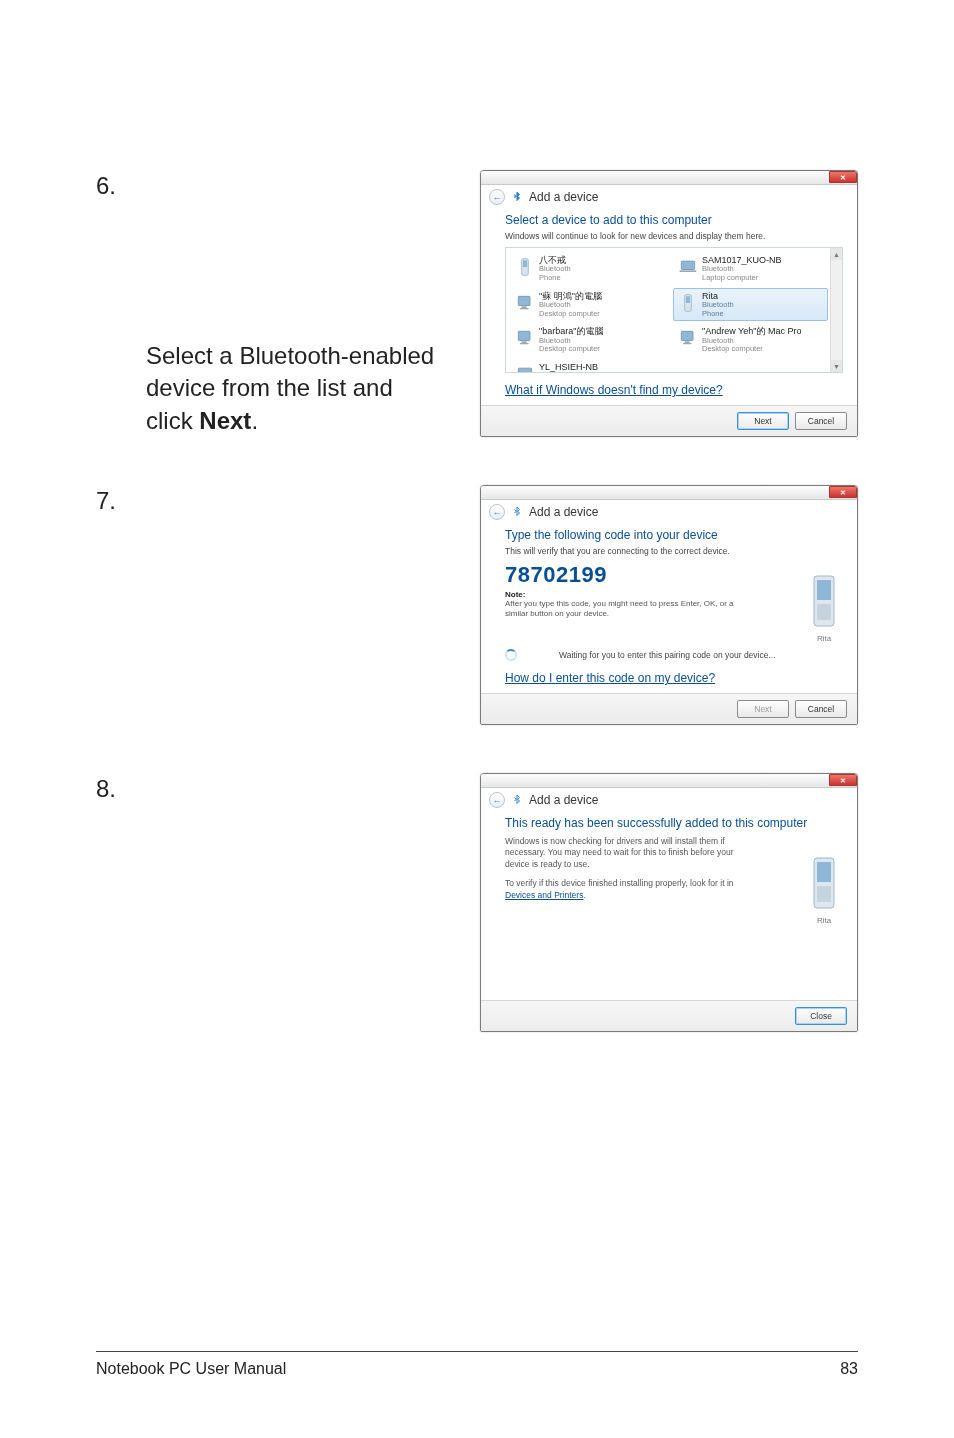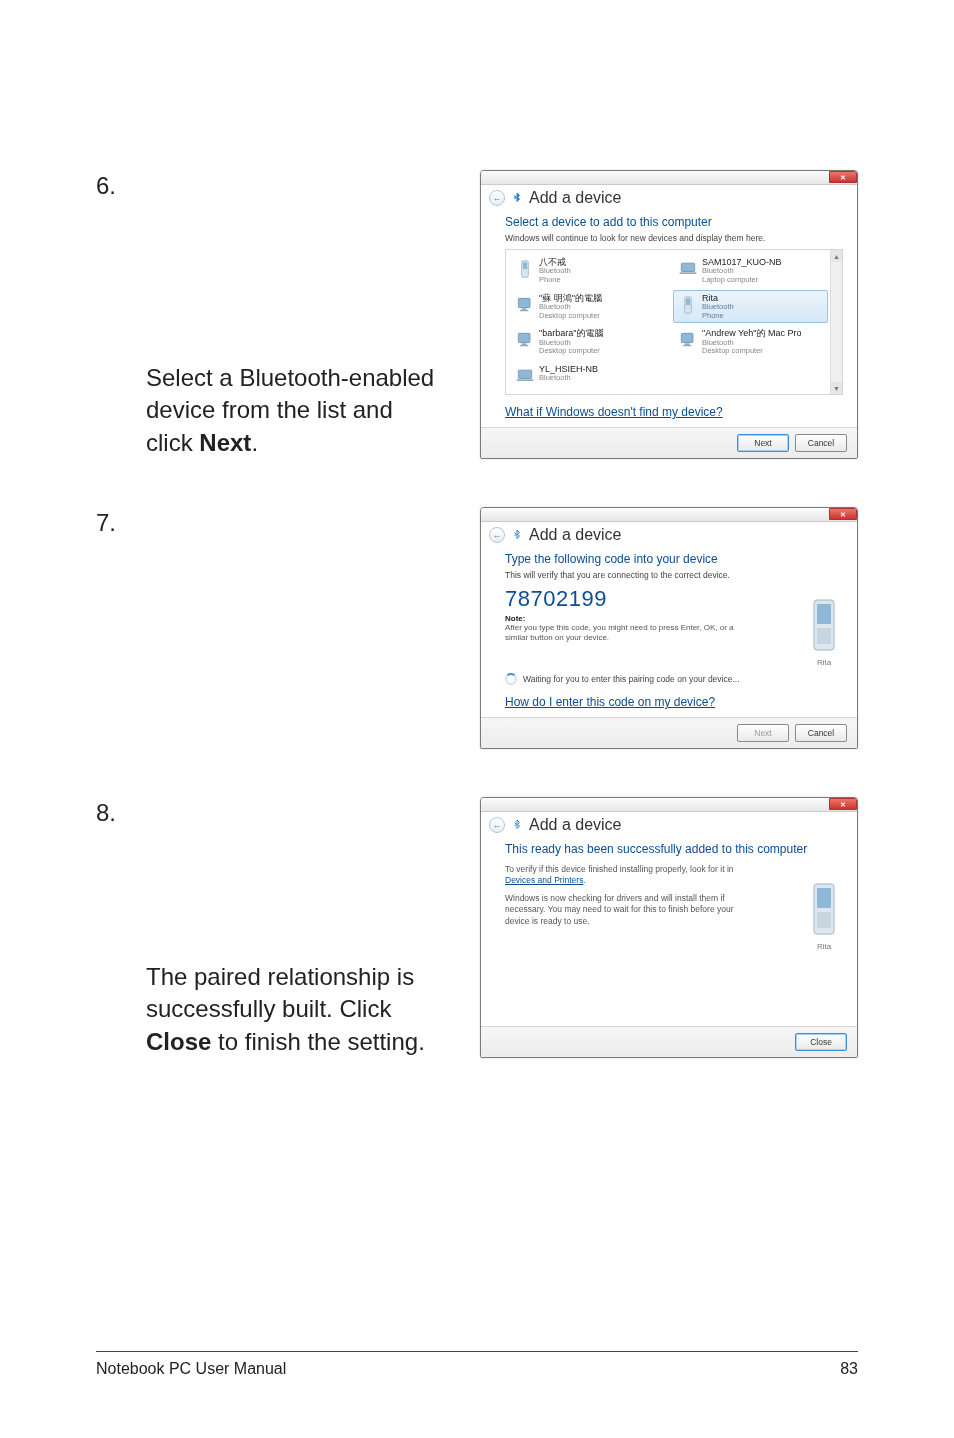--- a/index.html
+++ b/index.html
@@ -13,54 +13,54 @@
     .step-text b { font-weight:700; }
     .dialog-wrap { flex:1 1 auto; display:flex; justify-content:flex-end; }
     .dialog { width:378px; border:1px solid #7a7a7a; border-radius:4px 4px 2px 2px; background:#fff; box-shadow:0 0 2px rgba(0,0,0,.2); overflow:hidden; font-size:9px; position:relative; }
     .dlg-topbar { height:14px; background:linear-gradient(#fdfdfd,#e6e6e6); border-bottom:1px solid #c9c9c9; display:flex; justify-content:flex-end; align-items:flex-start; }
     .dlg-close-btn { width:28px; height:12px; border:1px solid #a33; background:linear-gradient(#e76, #c33); border-radius:0 2px 0 0; margin:0; display:flex; align-items:center; justify-content:center; }
     .dlg-close-x { color:#fff; font-size:7px; font-weight:700; line-height:1; }
     .dlg-header { display:flex; align-items:center; gap:6px; padding:4px 8px 2px 8px; }
     .circ { width:16px; height:16px; border-radius:50%; border:1px solid #b8c4cf; background:linear-gradient(#fff,#e7eef5); display:flex; align-items:center; justify-content:center; color:#6d7f8e; font-size:9px; }
     .dlg-icon { width:12px; height:12px; display:inline-flex; align-items:center; justify-content:center; }
     .dlg-icon svg { width:12px; height:12px; }
-    .dlg-crumb { color:#333; font-size:16px; }
+    .dlg-crumb { color:#333; font-size:12px; }
     .dlg-inner { padding:6px 14px 8px 24px; }
     .dlg-title { color:#0a4e95; font-size:12px; margin-bottom:4px; }
     .dlg-sub { color:#444; font-size:8.5px; margin-bottom:6px; }
-    .device-list { border:1px solid #cfd6dc; height:146px; overflow:hidden; position:relative; background:#fff; }
+    .device-list { border:1px solid #cfd6dc; height:126px; overflow:hidden; position:relative; background:#fff; }
     .dev-scroll { position:absolute; right:0; top:0; bottom:0; width:12px; background:#f0f0f0; border-left:1px solid #ddd; }
     .dev-scroll-up,.dev-scroll-dn { height:12px; background:#e6e6e6; display:flex; align-items:center; justify-content:center; color:#777; font-size:7px; }
     .dev-scroll-dn { position:absolute; bottom:0; left:0; right:0; }
     .dev-grid { display:grid; grid-template-columns:1fr 1fr; padding:4px 14px 4px 4px; row-gap:2px; column-gap:8px; }
     .dev-item { display:flex; gap:4px; align-items:flex-start; padding:2px 4px; border:1px solid transparent; border-radius:2px; }
     .dev-item.selected { background:linear-gradient(#eaf3fb,#d7e8f7); border-color:#9cc1e3; }
     .dev-ico { width:20px; height:24px; flex:0 0 20px; display:flex; align-items:center; justify-content:center; }
     .dev-ico svg { width:20px; height:24px; }
     .dev-lines { line-height:1.15; }
     .dev-name { font-size:9px; color:#222; }
     .dev-t1 { font-size:7.5px; color:#888; }
     .dev-t2 { font-size:7.5px; color:#888; }
     .dev-item.selected .dev-t1,.dev-item.selected .dev-t2 { color:#5a7ea0; }
     .dlg-link { color:#0a4e95; font-size:12px; text-decoration:underline; display:inline-block; margin-top:10px; }
     .dlg-footer { border-top:1px solid #d7d7d7; background:linear-gradient(#f6f6f6,#ececec); padding:6px 10px; display:flex; justify-content:flex-end; gap:6px; }
     .btn { min-width:52px; height:18px; border:1px solid #8a8a8a; border-radius:2px; background:linear-gradient(#fff,#e9e9e9); font-size:8.5px; color:#333; display:flex; align-items:center; justify-content:center; padding:0 8px; }
     .btn.focus { border-color:#3b8ed8; box-shadow:0 0 0 1px #a9d1f3 inset; }
     .btn.dim { color:#9a9a9a; }
 
     
-    .big-code { font-size:22px; color:#0a4e95; font-weight:400; margin:4px 0 2px 0; letter-spacing:.5px; }
+    .big-code { font-size:22px; color:#0a4e95; font-weight:700; margin:4px 0 2px 0; letter-spacing:.5px; }
     .note-lbl { font-size:8px; font-weight:700; color:#222; }
     .note-txt { font-size:8px; color:#555; line-height:1.25; max-width:230px; }
     .phone { position:absolute; right:18px; top:52px; display:flex; flex-direction:column; align-items:center; }
     .phone svg { width:30px; height:58px; }
     .phone-lbl { font-size:8px; color:#777; margin-top:2px; }
     .wait-row { display:flex; align-items:center; gap:6px; margin-top:30px; }
     .spinner { width:12px; height:12px; border-radius:50%; border:2px solid #cfe3f3; border-top-color:#3a8bd0; }
-    .wait-txt { font-size:8.5px; color:#444; }
+    .wait-txt { font-size:8.5px; color:#444;margin-left:36px; }
 
     
     .step8-body { font-size:8.5px; color:#555; line-height:1.35; max-width:250px; }
     .inline-link { color:#0a4e95; text-decoration:underline; }
 
     .footer-bar { position:absolute; left:96px; right:96px; bottom:60px; border-top:1px solid #444; padding-top:8px; display:flex; justify-content:space-between; font-size:16px; color:#222; }
   </style>
 </head>
 <body>
 <div class="page">
@@ -253,47 +253,44 @@
             <div class="btn">Cancel</div>
           </div>
         </div>
       </div>
     </div>
   </div>
 
   <div class="step">
     <div class="step-num">8.</div>
     <div class="step-body">
-      <div class="step-text">
-        <span>The paired relationship is successfully built. Click </span><b>Close</b><span> to finish the setting.</span>
-      </div>
       <div class="dialog-wrap">
         <div class="dialog">
           <div class="dlg-topbar">
             <div class="dlg-close-btn">
                   <span class="dlg-close-x">✕</span>
                 </div>
           </div>
           <div class="dlg-header">
             <span class="circ">
                   <span>←</span>
                 </span>
             <span class="dlg-icon">
               <svg viewBox="0 0 24 24">
                     <path fill="none" stroke="#2b7bd1" stroke-width="2" d="M12 2l5 5-3.5 3.5L17 14l-5 5V2zM7 7l3.5 3.5L7 14"></path>
                   </svg>
             </span>
             <span class="dlg-crumb">Add a device</span>
           </div>
           <div class="dlg-inner" style="min-height:190px; position:relative;">
             <div class="dlg-title">This ready has been successfully added to this computer</div>
+            <div class="step8-body" style="margin-top:6px;">Windows is now checking for drivers and will install them if necessary. You may need to wait for this to finish before your device is ready to use.</div>
             <div class="step8-body" style="margin-top:8px;">
               <span>To verify if this device finished installing properly, look for it in </span><span class="inline-link">Devices and Printers</span><span>.</span>
             </div>
-            <div class="step8-body" style="margin-top:6px;">Windows is now checking for drivers and will install them if necessary. You may need to wait for this to finish before your device is ready to use.</div>
             <div class="phone" style="top:46px;">
               <svg viewBox="0 0 30 58">
                 <rect x="5" y="2" width="20" height="50" rx="3" fill="#dfe7ee" stroke="#9fb6c8"></rect>
                 <rect x="8" y="6" width="14" height="20" fill="#8fb8d6"></rect>
                 <rect x="8" y="30" width="14" height="16" fill="#c6d4df"></rect>
               </svg>
               <div class="phone-lbl">Rita</div>
             </div>
           </div>
           <div class="dlg-footer">

